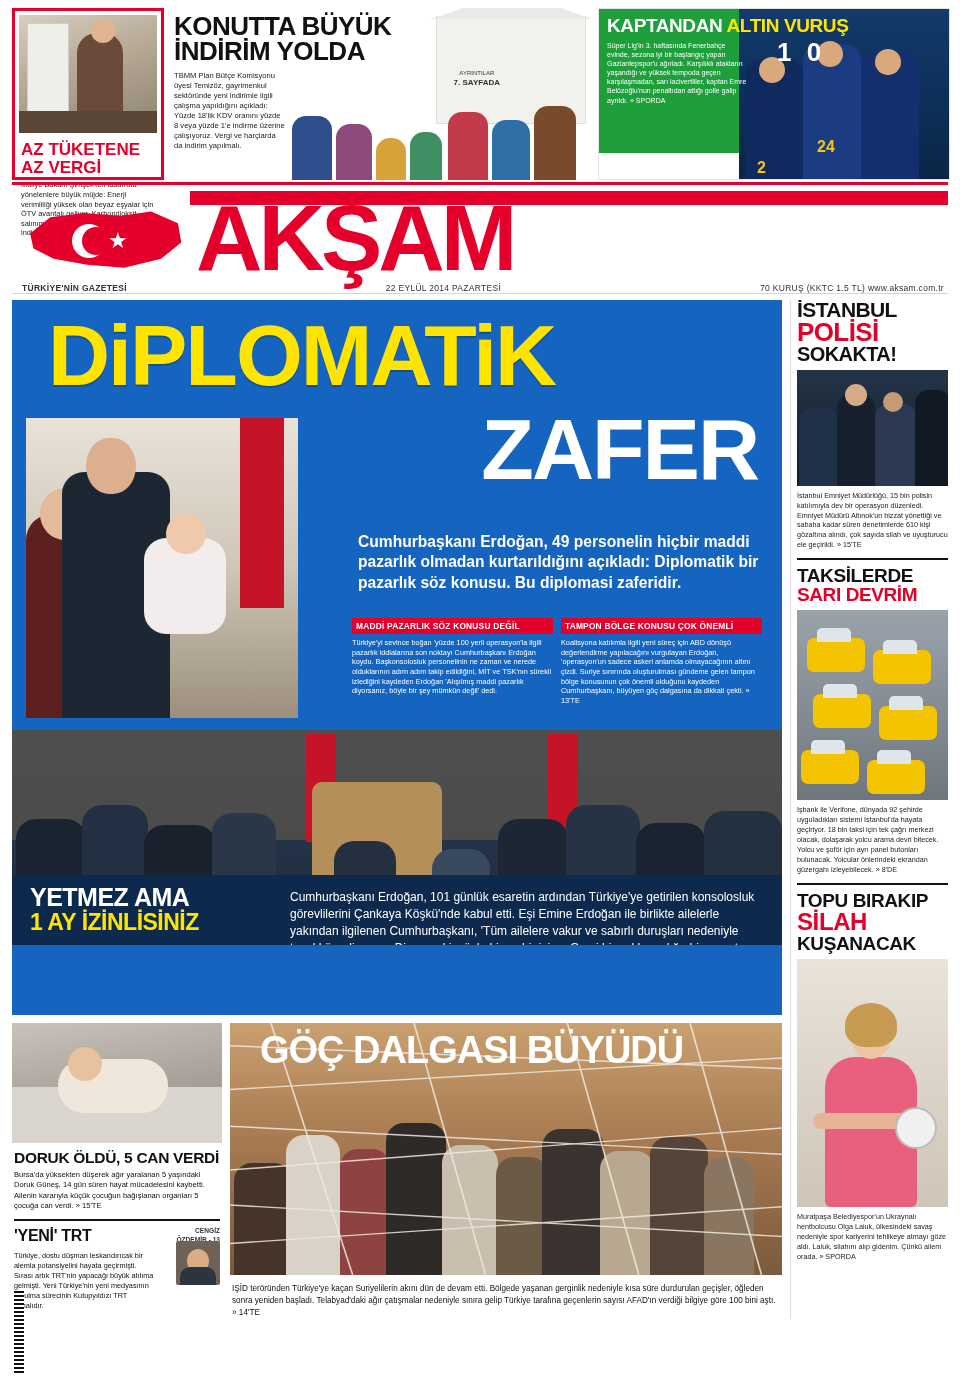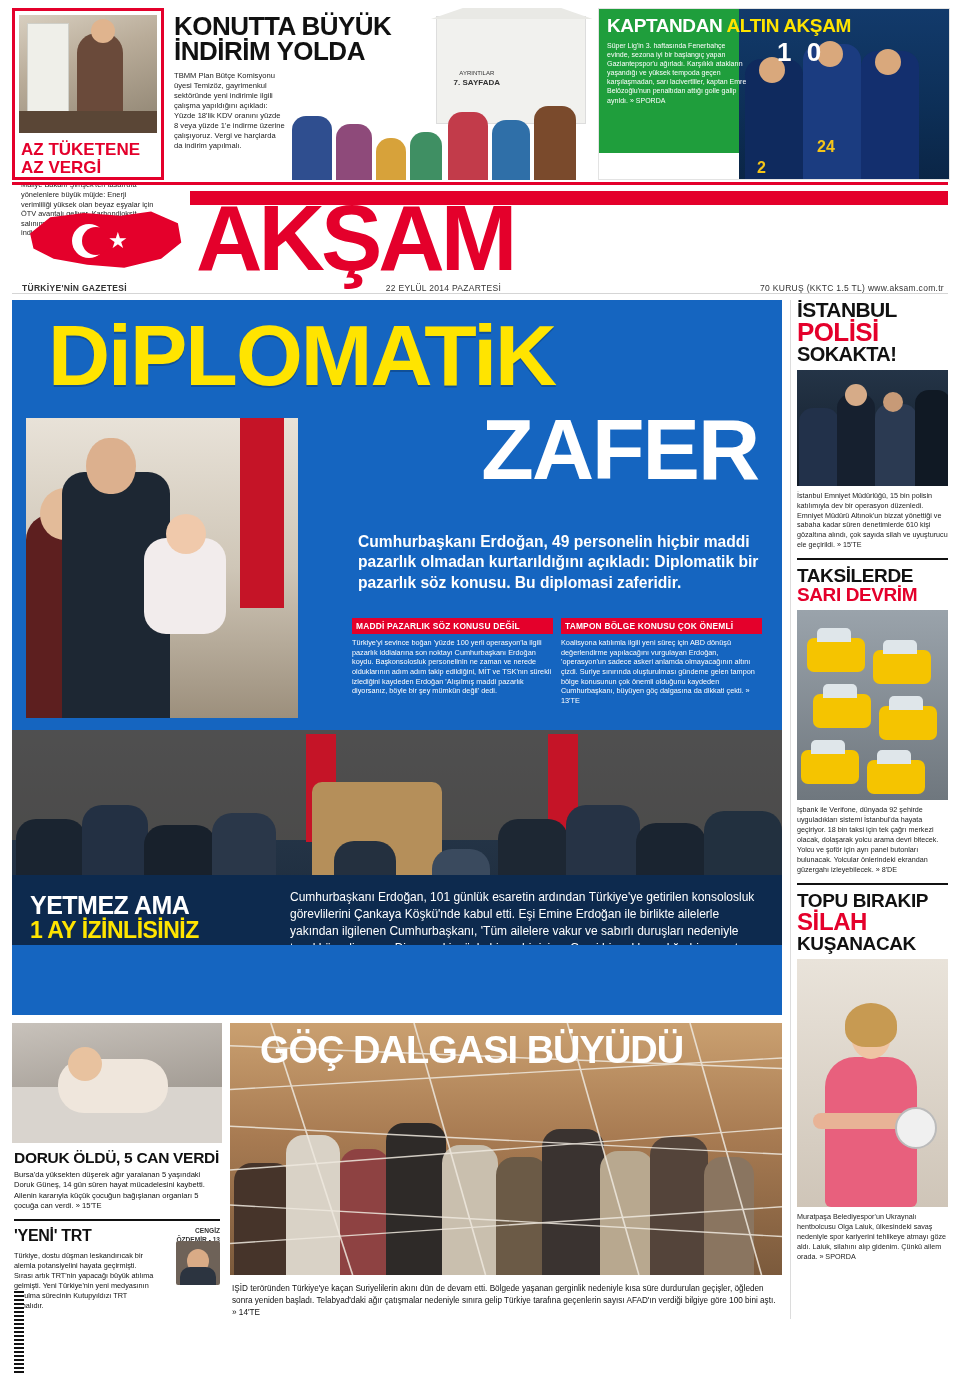--- a/index.html
+++ b/index.html
@@ -136,21 +136,21 @@
     background: linear-gradient(180deg,#2b3d52 0%,#1c2a3a 100%);
     overflow:hidden;
   }
   .hb-wall { position:absolute; left:0; top:0; width:100%; height:110px; background:#6d5f4e; opacity:.55;}
   .hb-chair { position:absolute; left:300px; top:52px; width:130px; height:104px; background:#b58f5a; border-radius:10px 10px 0 0;}
   .hb-p { position:absolute; bottom:0; border-radius:20px 20px 0 0; }
   .hb-flag { position:absolute; width:30px; height:108px; background:#c51427;}
   .hero-capbar {
     position:absolute; left:0; right:0; bottom:0; height: 70px; background:#0d2a4e; display:flex;
   }
-  .capbar-left { width: 278px; padding: 10px 0 0 18px; margin-top: 8px; }
+  .capbar-left { width: 278px; padding: 10px 0 0 18px; }
   .capbar-left .l1 { color:#fff; font-size: 25px; font-weight:bold; letter-spacing:-0.5px; line-height:1;}
   .capbar-left .l2 { color:#ffe400; font-size: 23px; font-weight:bold; letter-spacing:-0.5px; line-height:1.1;}
   .capbar-right { flex:1; color:#fff; font-size: 12px; line-height:1.42; padding: 14px 12px 0 0;}
 
   
   .bottom-row { display:flex; gap:8px; margin-top: 8px; }
   .bl-col { width: 210px; }
   .bl-photo { height: 120px; background: linear-gradient(170deg,#c8c2bb,#8e877f); position:relative; overflow:hidden;}
   .bl-photo .bed { position:absolute; left:0; bottom:0; width:100%; height:56px; background:#d9d4ce;}
   .bl-photo .kid { position:absolute; left:46px; top:36px; width:110px; height:54px; background:#efe6dc; border-radius:26px;}
@@ -257,21 +257,21 @@
         <div class="hd" style="left:20px; top:48px;"></div>
         <div class="hd" style="left:78px; top:32px;"></div>
         <div class="hd" style="left:136px; top:40px;"></div>
         <div class="tr-num" style="left:78px; top:118px;margin-top:11px;">24</div>
         <div class="tr-num" style="left:18px; top:150px;">2</div>
         <div class="tr-num" style="left:140px; top:150px;margin-top:22px;">11</div>
       </div>
       <div style="position:relative; z-index:4;">
         <div class="tr-kaptan">
           <span>KAPTANDAN</span>
-          <span class="yellow">ALTIN AKŞAM</span>
+          <span class="yellow">ALTIN VURUŞ</span>
         </div>
         <div class="tr-txt">Süper Lig'in 3. haftasında Fenerbahçe evinde, sezona iyi bir başlangıç yapan Gaziantepspor'u ağırladı. Karşılıklı atakların yaşandığı ve yüksek tempoda geçen karşılaşmadan, sarı lacivertliler, kaptan Emre Belözoğlu'nun penaltıdan attığı golle galip ayrıldı. » SPORDA</div>
       </div>
       <div class="tr-score">1 0</div>
     </div>
   </div>
 
   <div class="masthead">
     <div class="masthead-bar"></div>
     <div class="flag-wrap">

